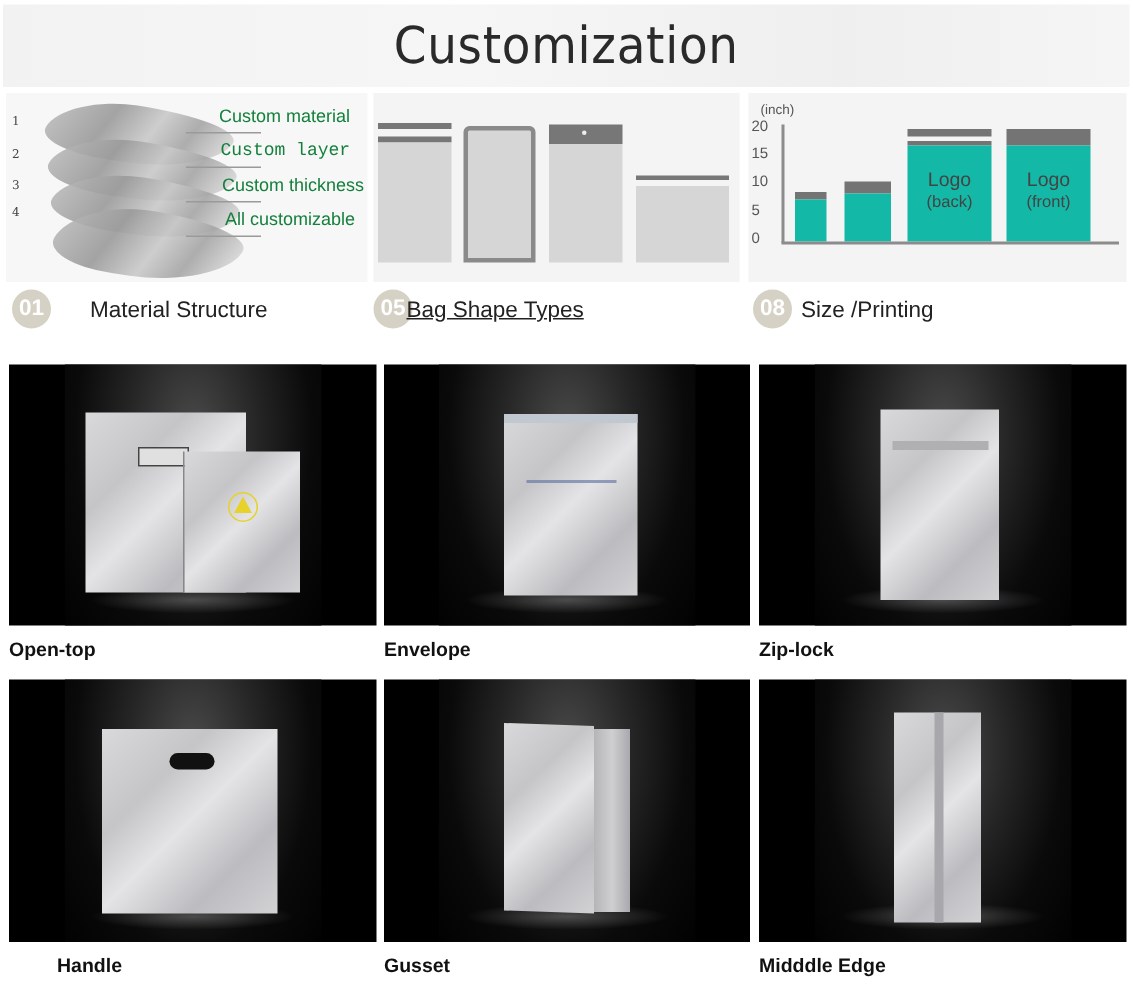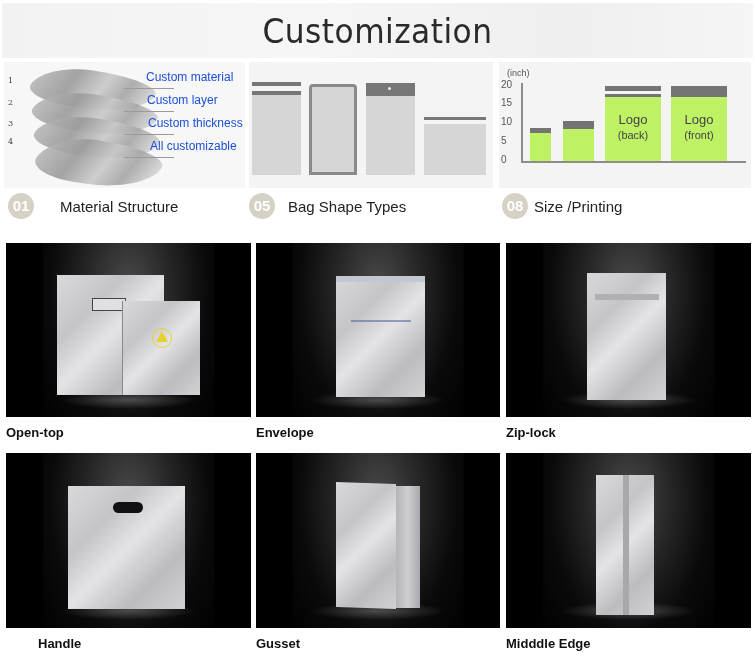--- a/index.html
+++ b/index.html
@@ -16,38 +16,38 @@
     font-weight: normal; transform: scaleX(0.92);
   }
 
   .card { position: absolute; top: 62px; height: 126px; background: #f4f4f4; }
   .card1 { left: 4px; width: 241px; background: #f7f7f7; }
   .card2 { left: 249px; width: 244px; }
   .card3 { left: 499px; width: 252px; }
 
   
   .layer-num { position: absolute; font-size: 8px; color: #444; font-family: "DejaVu Serif", serif; }
-  .layer-label { position: absolute; font-size: 12px; color: #1d4ed8; }
+  .layer-label { position: absolute; font-size: 12px; color: #15803d; }
   .sheet {
     position: absolute; width: 130px; height: 36px; border-radius: 40% 60% 50% 40% / 60% 40% 60% 40%;
     background: linear-gradient(100deg, #b9b9b9 0%, #9a9a9a 30%, #c9c9c9 55%, #a5a5a5 75%, #dcdcdc 100%);
     transform: skewX(-25deg) rotate(8deg); opacity: 0.9;
   }
   .leader { position: absolute; height: 1px; background: #9a9a9a; }
 
   
   .shape { position: absolute; background: #d6d6d6; }
   .shape-bar { position: absolute; background: #777; }
 
   
   .axis-y { position: absolute; left: 521px; top: 83px; width: 2px; height: 79px; background: #8c8c8c; }
   .axis-x { position: absolute; left: 521px; top: 161px; width: 225px; height: 2px; background: #8c8c8c; }
   .tick { position: absolute; font-size: 10px; color: #555; width: 14px; text-align: left; }
   .unit { position: absolute; left: 507px; top: 68px; font-size: 9px; color: #555; }
-  .bar { position: absolute; background: #bef264; }
+  .bar { position: absolute; background: #14b8a6; }
   .bar-top { position: absolute; background: #747474; }
   .bar-text { position: absolute; text-align: center; color: #444; line-height: 1.15; }
 
   .badge {
     position: absolute; top: 193px; width: 26px; height: 26px; border-radius: 50%;
     background: #d6d1c5; color: #fff; font-size: 15px; font-weight: bold; text-align: center; line-height: 26px;
   }
   .section-label { position: absolute; top: 198px; font-size: 15px; color: #222; }
 
   .photo { position: absolute; background: #000; overflow: hidden; }
@@ -80,21 +80,21 @@
   <span class="layer-num" style="left:4px; top:36px;">2</span>
   <span class="layer-num" style="left:4px; top:57px;">3</span>
   <span class="layer-num" style="left:4px; top:75px;">4</span>
 
   <div class="leader" style="left:120px; top:26px; width:50px;"></div>
   <div class="leader" style="left:120px; top:49px; width:50px;"></div>
   <div class="leader" style="left:120px; top:72px; width:50px;"></div>
   <div class="leader" style="left:120px; top:95px; width:50px;"></div>
 
   <span class="layer-label" style="left:142px; top:8px;">Custom material</span>
-  <span class="layer-label" style="left:143px; top:31px;">Custom layer</span>
+  <span class="layer-label" style="left:143px; top:31px;font-family:Liberation Mono, monospace;">Custom layer</span>
   <span class="layer-label" style="left:144px; top:54px;">Custom thickness</span>
   <span class="layer-label" style="left:146px; top:77px;">All customizable</span>
 </div>
 
 <div class="card card2">
   <div class="shape-bar" style="left:3px; top:20px; width:49px; height:4px;"></div>
   <div class="shape-bar" style="left:3px; top:29px; width:49px; height:4px;"></div>
   <div class="shape" style="left:3px; top:33px; width:49px; height:80px;"></div>
 
   <div class="shape" style="left:60px; top:22px; width:48px; height:91px; border:3px solid #8a8a8a; border-radius:4px 4px 0 0;"></div>
@@ -132,21 +132,21 @@
 <div class="bar" style="left:671px; top:97px; width:56px; height:64px;">
   <div class="bar-text" style="left:0; right:0; top:16px; font-size:13px;">Logo</div>
   <div class="bar-text" style="left:0; right:0; top:32px; font-size:11px;">(front)</div>
 </div>
 <div class="axis-y"></div>
 <div class="axis-x"></div>
 
 <div class="badge" style="left:8px;">01</div>
 <div class="section-label" style="left:60px;">Material Structure</div>
 <div class="badge" style="left:249px;">05</div>
-<div class="section-label" style="left:288px;">Bag Shape Types</div>
+<div class="section-label" style="left:271px;text-decoration:underline;">Bag Shape Types</div>
 <div class="badge" style="left:502px;">08</div>
 <div class="section-label" style="left:534px;">Size /Printing</div>
 
 <div class="photo" style="left:6px; top:243px; width:245px; height:174px;">
   <div class="floor-glow"></div>
   <div class="bag" style="left:51px; top:32px; width:107px; height:120px;"></div>
   <div style="position:absolute; left:86px; top:55px; width:34px; height:13px; border:1px solid #444; background:#e0e0e0;"></div>
   <div class="bag" style="left:116px; top:58px; width:78px; height:94px; border-left:1px solid #888;"></div>
   <div style="position:absolute; left:146px; top:85px; width:20px; height:20px; border-radius:50%; border:1px solid #e6d22a;">
     <div style="position:absolute; left:3px; top:2px; width:0; height:0; border-left:6px solid transparent; border-right:6px solid transparent; border-bottom:11px solid #e6d22a;"></div>

